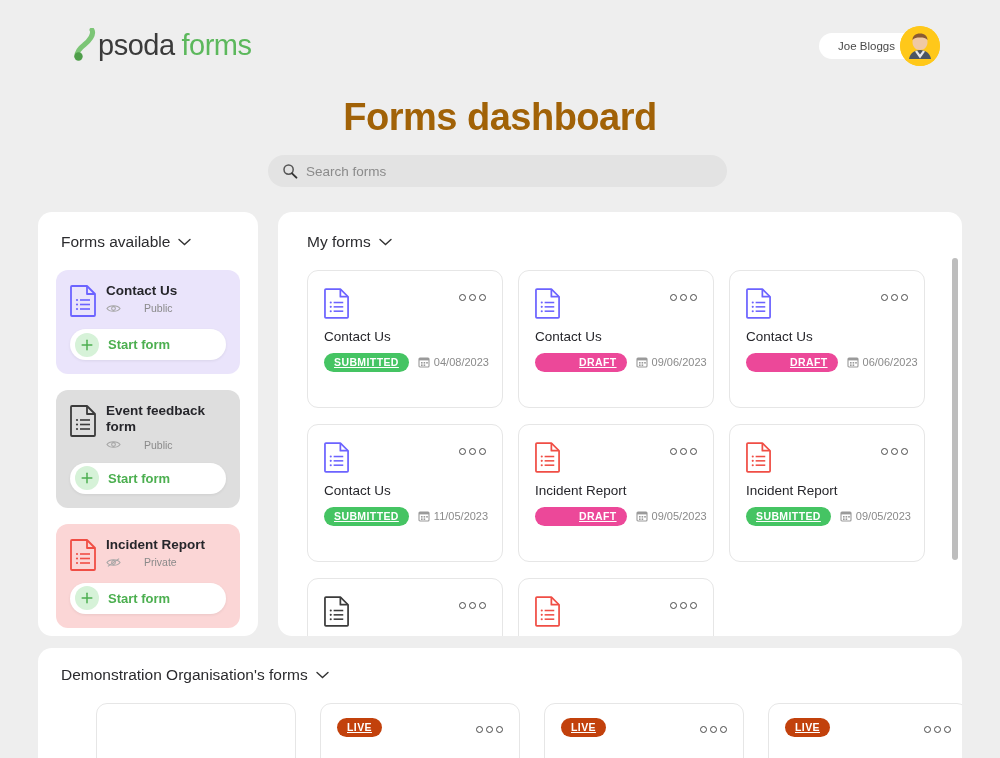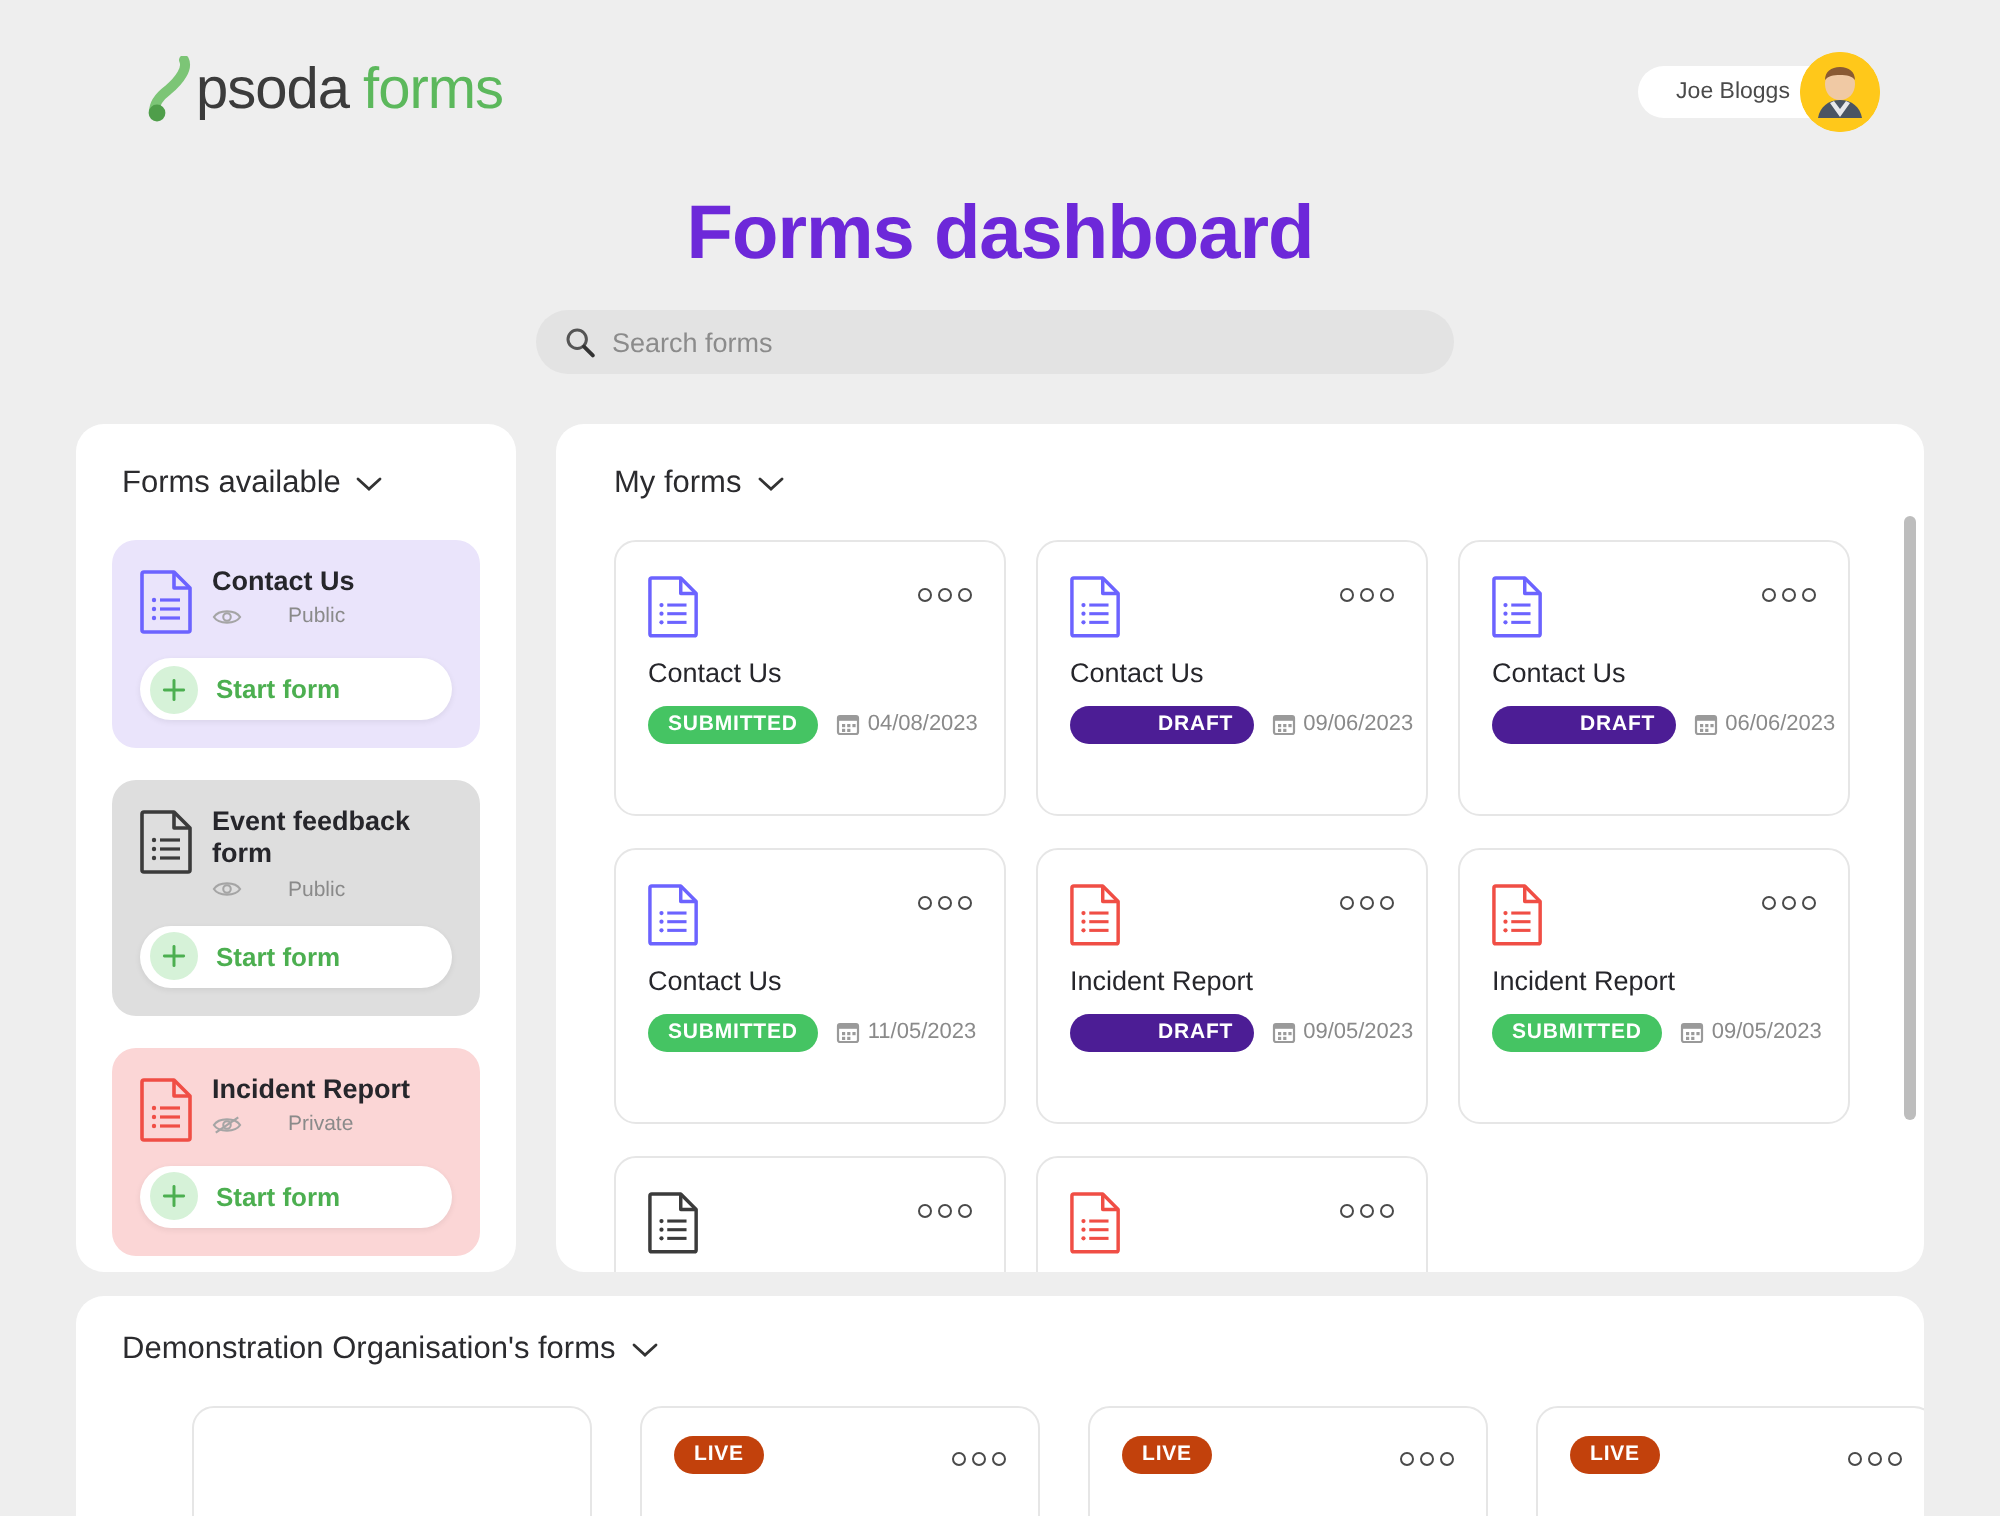--- a/index.html
+++ b/index.html
@@ -30,21 +30,21 @@
   }
   .avatar {
     position: absolute; right: 60px; top: 26px;
     width: 40px; height: 40px; border-radius: 50%;
     background: #ffc81a; overflow: hidden;
   }
 
   
   .title {
     position: absolute; top: 96px; left: 0; width: 1000px;
-    text-align: center; font-size: 38px; font-weight: bold; color: #6d28d9;
+    text-align: center; font-size: 38px; font-weight: bold; color: #a16207;
     letter-spacing: -0.5px;
   }
   .search {
     position: absolute; top: 155px; left: 268px;
     width: 459px; height: 32px;
     background: #e3e3e3; border-radius: 16px;
     display: flex; align-items: center; padding: 0 14px;
   }
   .search-icon { width: 16px; height: 16px; margin-right: 8px; flex: none; }
   .search-input {
@@ -109,24 +109,24 @@
     height: 138px; padding: 15px 16px 0 16px; position: relative;
     cursor: pointer;
   }
   .card-top { display: flex; justify-content: space-between; align-items: flex-start; }
   .dots { display: flex; gap: 3px; align-items: center; margin-top: 8px; }
   .dot { width: 7px; height: 7px; border-radius: 50%; border: 1.4px solid #4a4a4a; }
   .card-name { font-size: 13.5px; color: #26262b; margin-top: 10px; }
   .card-meta { display: flex; align-items: center; gap: 9px; margin-top: 9px; }
   .badge {
     font-size: 10.5px; font-weight: bold; color: #fff; letter-spacing: .4px;
-    border-radius: 11px; padding: 4px 10px 4px 10px; line-height: 1;
+    border-radius: 11px; padding: 4px 10px 4px 10px; line-height: 1; text-decoration: underline;
   }
   .badge.submitted { background: #45c463; }
-  .badge.draft     { background: #4c1d95; padding-left: 44px; }
+  .badge.draft     { background: #ec4899; padding-left: 44px; }
   .badge.live      { background: #c2410c; }
   .cal-ico { width: 12px; height: 12px; flex: none; }
   .date-txt { font-size: 11px; color: #8a8a8a; }
   .date-wrap { display: flex; align-items: center; gap: 4px; }
 
   
   #org-forms { left: 38px; top: 648px; width: 924px; height: 130px; }
   #org-forms .panel-head { padding: 18px 0 0 23px; }
   .org-grid {
     position: absolute; top: 55px; left: 58px;

